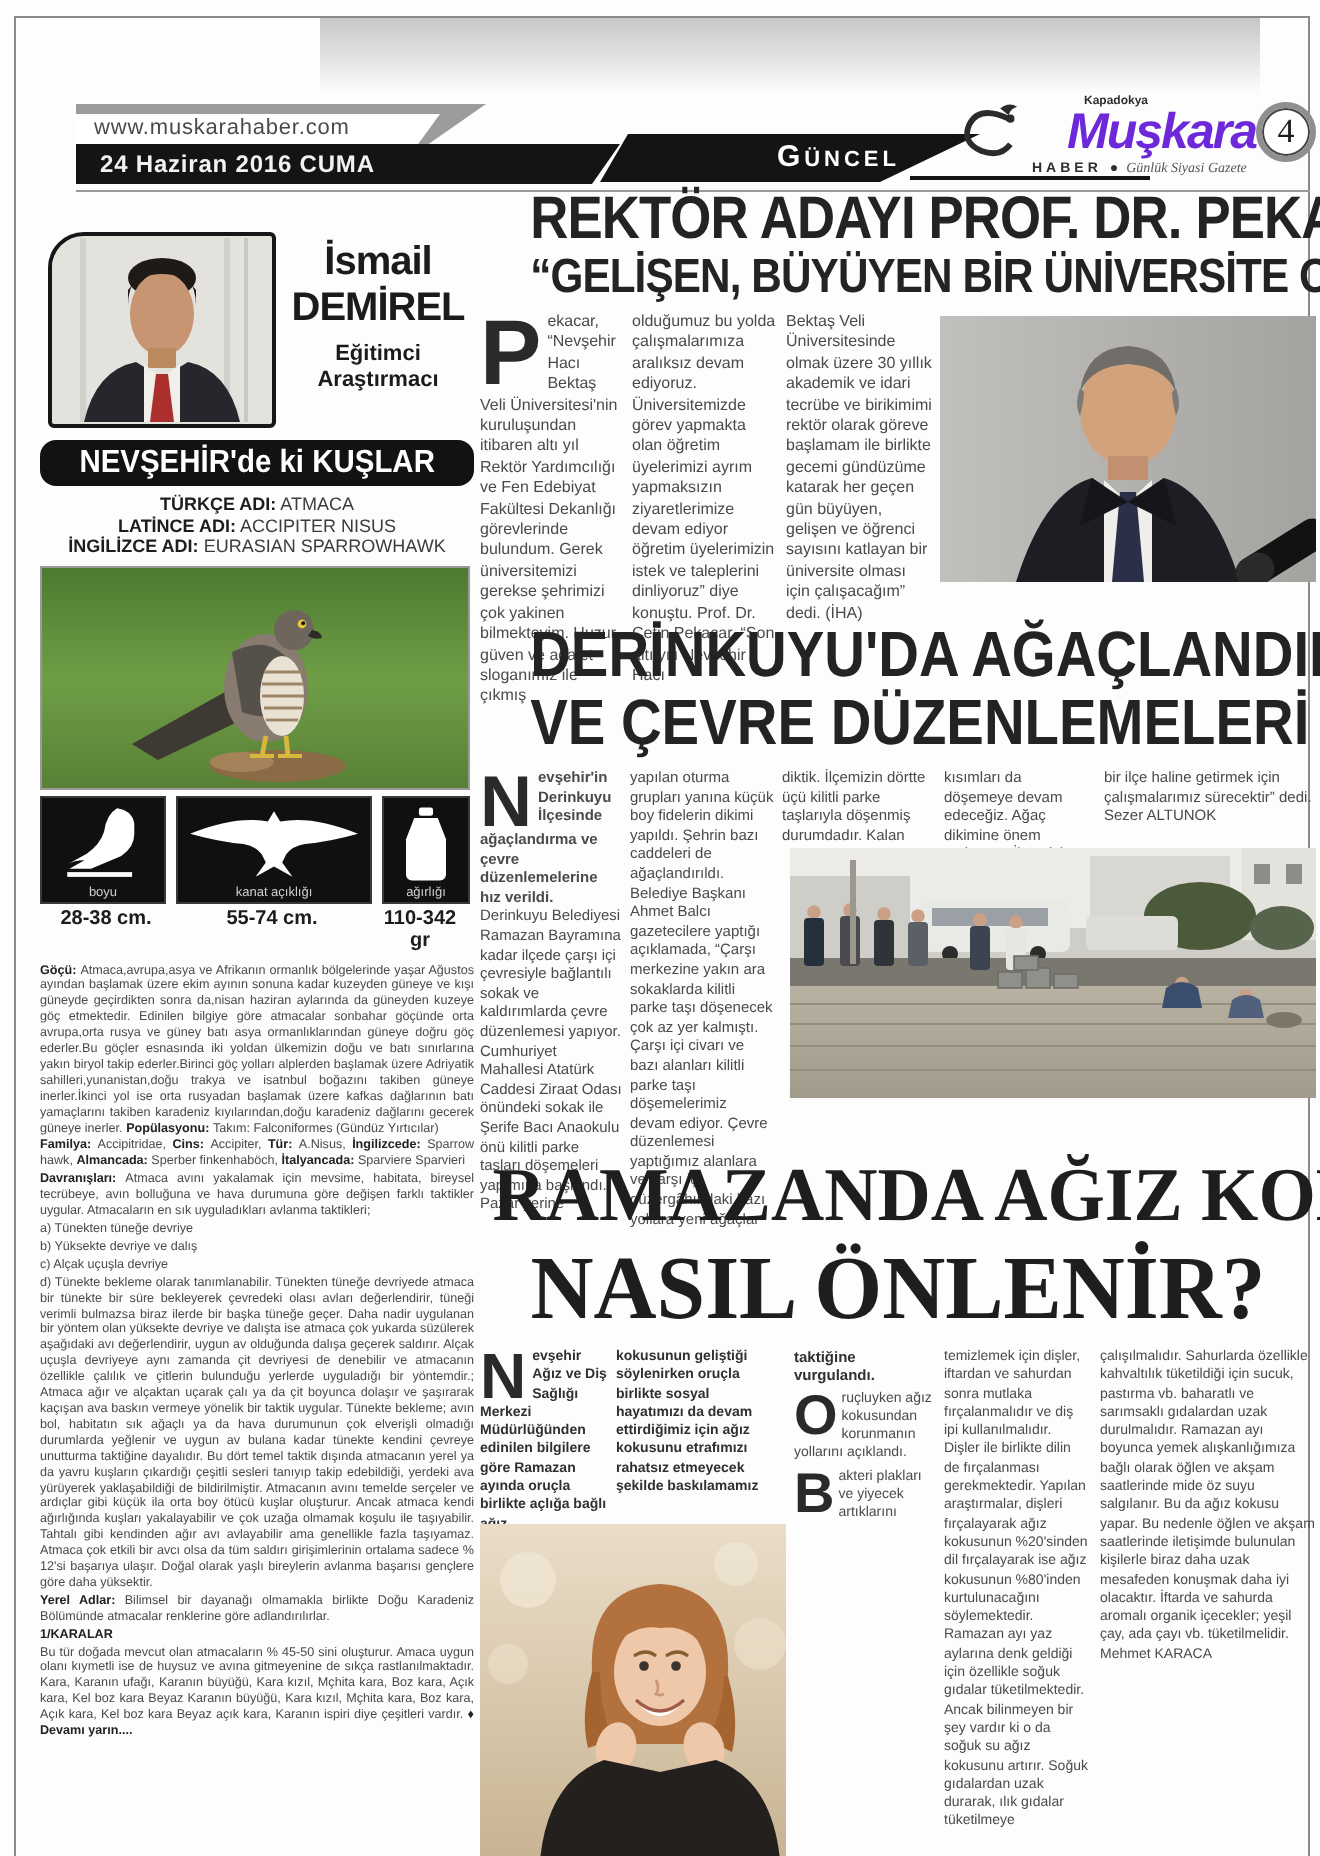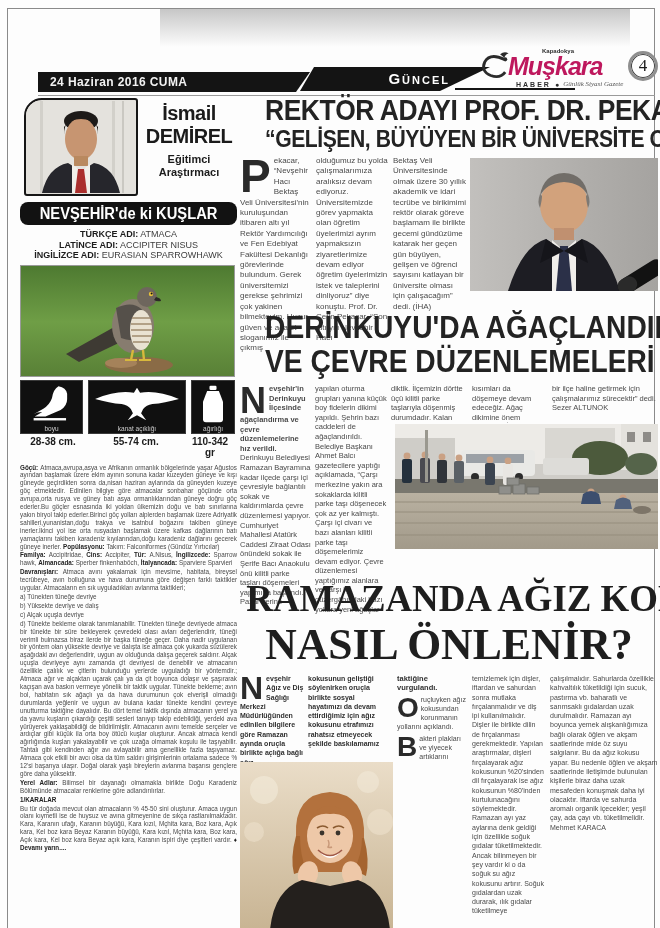--- a/index.html
+++ b/index.html
@@ -25,32 +25,32 @@
   .section-tab span{display:block;text-align:right;color:#fff;font-weight:bold;font-size:15px;
         line-height:24px;font-variant:small-caps;letter-spacing:2px;padding-right:40px;}
   .tab-line{position:absolute;left:455px;top:88px;width:120px;height:2px;background:#141414;}
   .header-rule{position:absolute;left:38px;top:95px;width:617px;height:1px;background:#9a9a9a;}
 
   .logo{position:absolute;left:478px;top:48px;width:150px;height:46px;}
   .logo-swirl{position:absolute;left:0;top:2px;}
   .logo-text{position:absolute;left:30px;top:0;width:120px;}
   .logo-top{display:block;font-size:6px;font-weight:bold;color:#2e2e2e;margin-left:34px;}
   .logo-name{display:block;font-size:25px;line-height:25px;font-weight:900;font-style:italic;
-        color:#be185d;letter-spacing:-1px;}
+        color:#6d28d9;letter-spacing:-1px;text-align:right;}
   .logo-subrow{display:flex;align-items:center;gap:4px;margin-left:8px;margin-top:1px;}
   .logo-sub{font-size:7px;font-weight:bold;letter-spacing:2px;color:#2e2e2e;}
   .logo-dot{font-size:7px;color:#2e2e2e;}
   .logo-tagline{font-family:"Liberation Serif",serif;font-style:italic;font-size:7px;color:#555;}
   .page-circle{position:absolute;left:628px;top:51px;width:24px;height:24px;border-radius:50%;
         background:#fff;border:3px solid #8f8f8f;box-shadow:inset 0 0 0 1px #444;
         text-align:center;}
   .page-circle span{font-family:"Liberation Serif",serif;font-size:17px;line-height:24px;color:#1c1c1c;}
 
   
-  .sidebar{position:absolute;left:20px;top:98px;width:217px;}
+  .sidebar{position:absolute;left:20px;top:116px;width:217px;}
   .author-card{position:relative;height:96px;}
   .author-photo{position:absolute;left:4px;top:0;width:110px;height:94px;border:2px solid #161616;
         border-radius:18px 3px 3px 3px;overflow:hidden;background:#e3e1dc;}
   .author-info{position:absolute;left:122px;top:4px;width:94px;text-align:center;color:#1b1b1b;}
   .author-first{font-size:20px;font-weight:bold;letter-spacing:-.5px;}
   .author-last{font-size:20px;font-weight:bold;letter-spacing:-.5px;}
   .author-role{font-size:11px;font-weight:bold;margin-top:5px;line-height:13px;}
   .bird-banner{margin-top:8px;background:#121212;border-radius:8px;height:23px;text-align:center;}
   .bird-banner span{display:inline-block;color:#fff;font-weight:bold;font-size:16px;line-height:23px;
         letter-spacing:0;transform:scaleX(.92);transform-origin:center;white-space:nowrap;}
@@ -114,20 +114,23 @@
   .dc-s{font-size:28px;line-height:23px;margin:1px 2px 0 0;}
   .a3p{margin:0 0 2px 0;}
 </style>
 </head>
 <body>
 
 <div class="page">
   <div class="scan-frame"></div>
   <div class="top-shade"></div>
 
+  <div class="url-ribbon">
+    <div class="url-inner">www.muskarahaber.com</div>
+  </div>
   <div class="date-bar">24 Haziran 2016 CUMA</div>
   <div class="section-tab">
     <span>Güncel</span>
   </div>
   <div class="tab-line"></div>
   <div class="header-rule"></div>
 
   <div class="logo">
     <svg class="logo-swirl" width="34" height="34" viewBox="0 0 40 40">
       <path d="M31 11 Q14 3 8 14 Q3 25 15 30 Q26 34 32 26" fill="none" stroke="#2b2b2b" stroke-width="3.4"></path>

